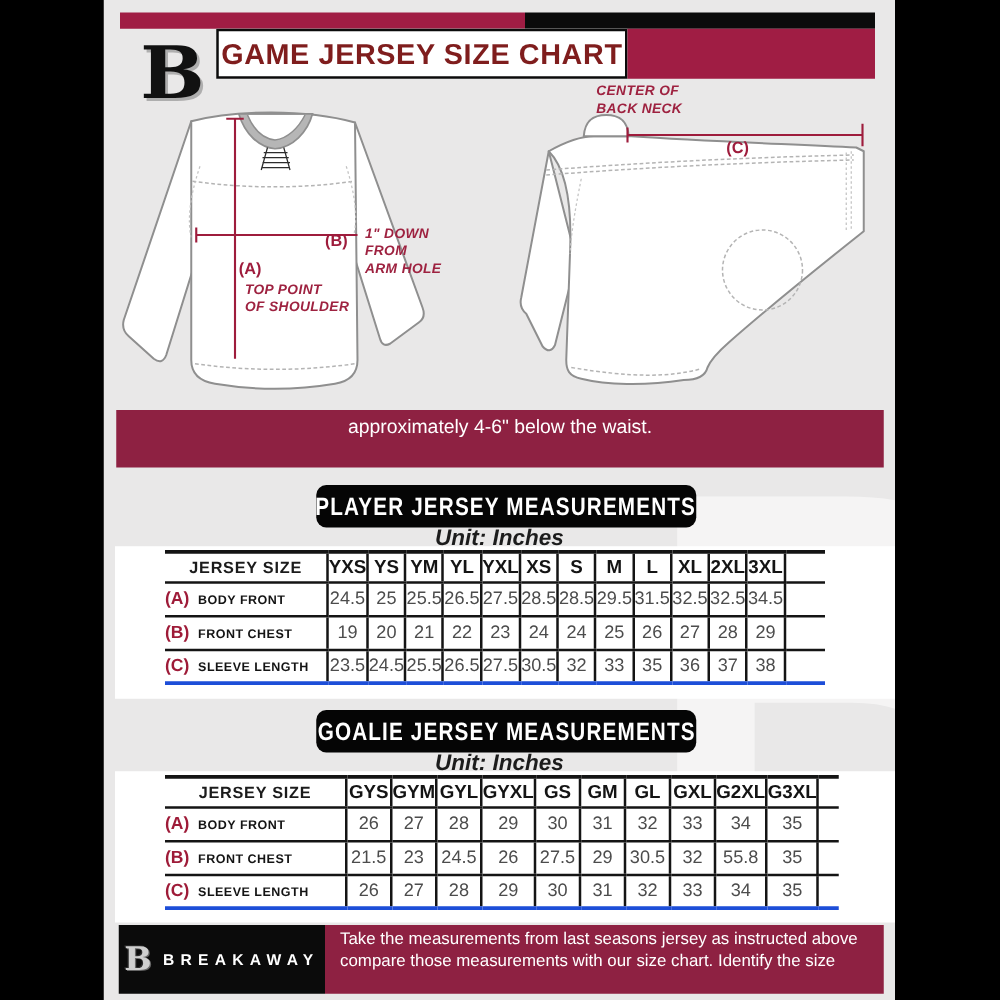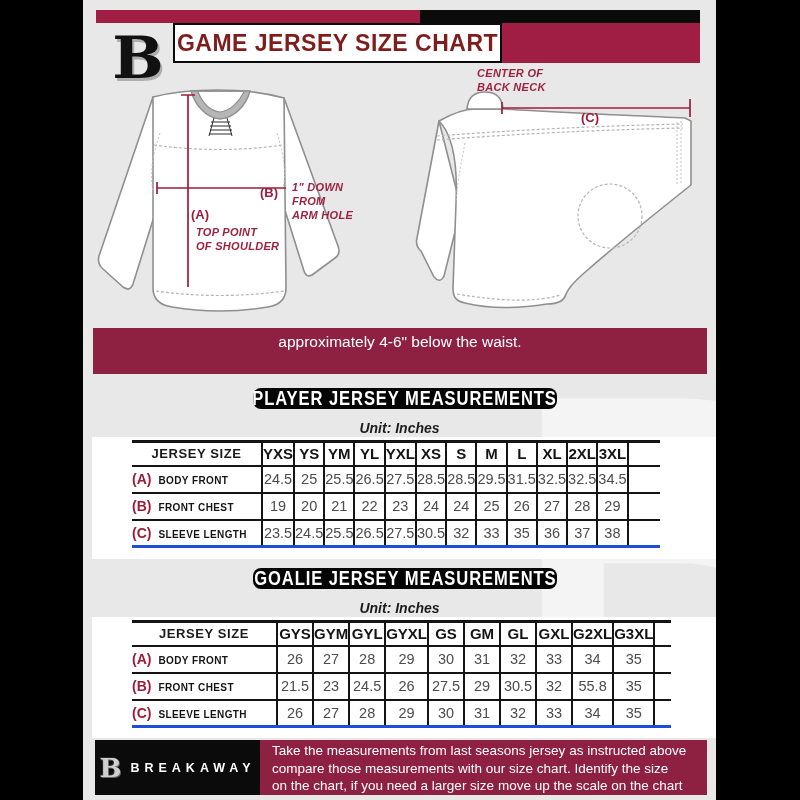--- a/index.html
+++ b/index.html
@@ -35,27 +35,27 @@
   svg .lace { stroke:#2c2c2c; stroke-width:1; fill:none; }
 
   .anno-key { color:#9e1c3c; font-weight:800; font-size:13px; }
   .anno-txt { color:#9e2240; font-weight:700; font-style:italic; font-size:11px; line-height:14px; letter-spacing:.3px; }
 
   
   .banner { left:10px; top:328px; width:614px; height:46px; background:#8e2142; color:#fff;
     text-align:center; font-size:15.5px; line-height:21px; padding-top:3px; }
 
   
-  .pill { left:170px; width:304px; height:21px; background:#050505; border-radius:8px;
+  .pill { left:170px; width:304px; height:34px; background:#050505; border-radius:8px;
     display:flex; align-items:center; justify-content:center; }
   .pill span { color:#fff; font-size:18px; font-weight:800; letter-spacing:1px; white-space:nowrap;
     display:inline-block; transform:scaleY(1.12) scaleX(.92); }
   .pill-player { top:388px; }
   .pill-goalie { top:568px; }
-  .unit { width:633px; text-align:center; font-size:14px; font-weight:700; font-style:italic; color:#1c1c1c; }
+  .unit { width:633px; text-align:center; font-size:18px; font-weight:700; font-style:italic; color:#1c1c1c; }
   .unit-player { left:0; top:420px; }
   .unit-goalie { left:0; top:600px; }
 
   
   .panel { left:9px; width:686px; background:#ffffff; }
   .panel-player { top:437px; height:122px; }
   .panel-goalie { top:617px; height:121px; }
   table.mtable { border-collapse:collapse; table-layout:fixed; margin:3px 0 0 40px; }
   .mtable th, .mtable td { padding:0; vertical-align:middle; }
   .mtable tr.hdr > * { border-top:3px solid #141414; border-bottom:2px solid #141414; height:24px; }
@@ -318,17 +318,16 @@
         </table>
     </div>
 
     <div class="abs z foot-black">
       <span class="foot-logo">B</span>
       <span class="foot-brand">BREAKAWAY</span>
     </div>
     <div class="abs z foot-maroon">
       <div>Take the measurements from last seasons jersey as instructed above</div>
       <div>compare those measurements with our size chart. Identify the size</div>
-      <div>on the chart, if you need a larger size move up the scale on the chart</div>
     </div>
 
   </div>
 </div>
 
 </body></html>

